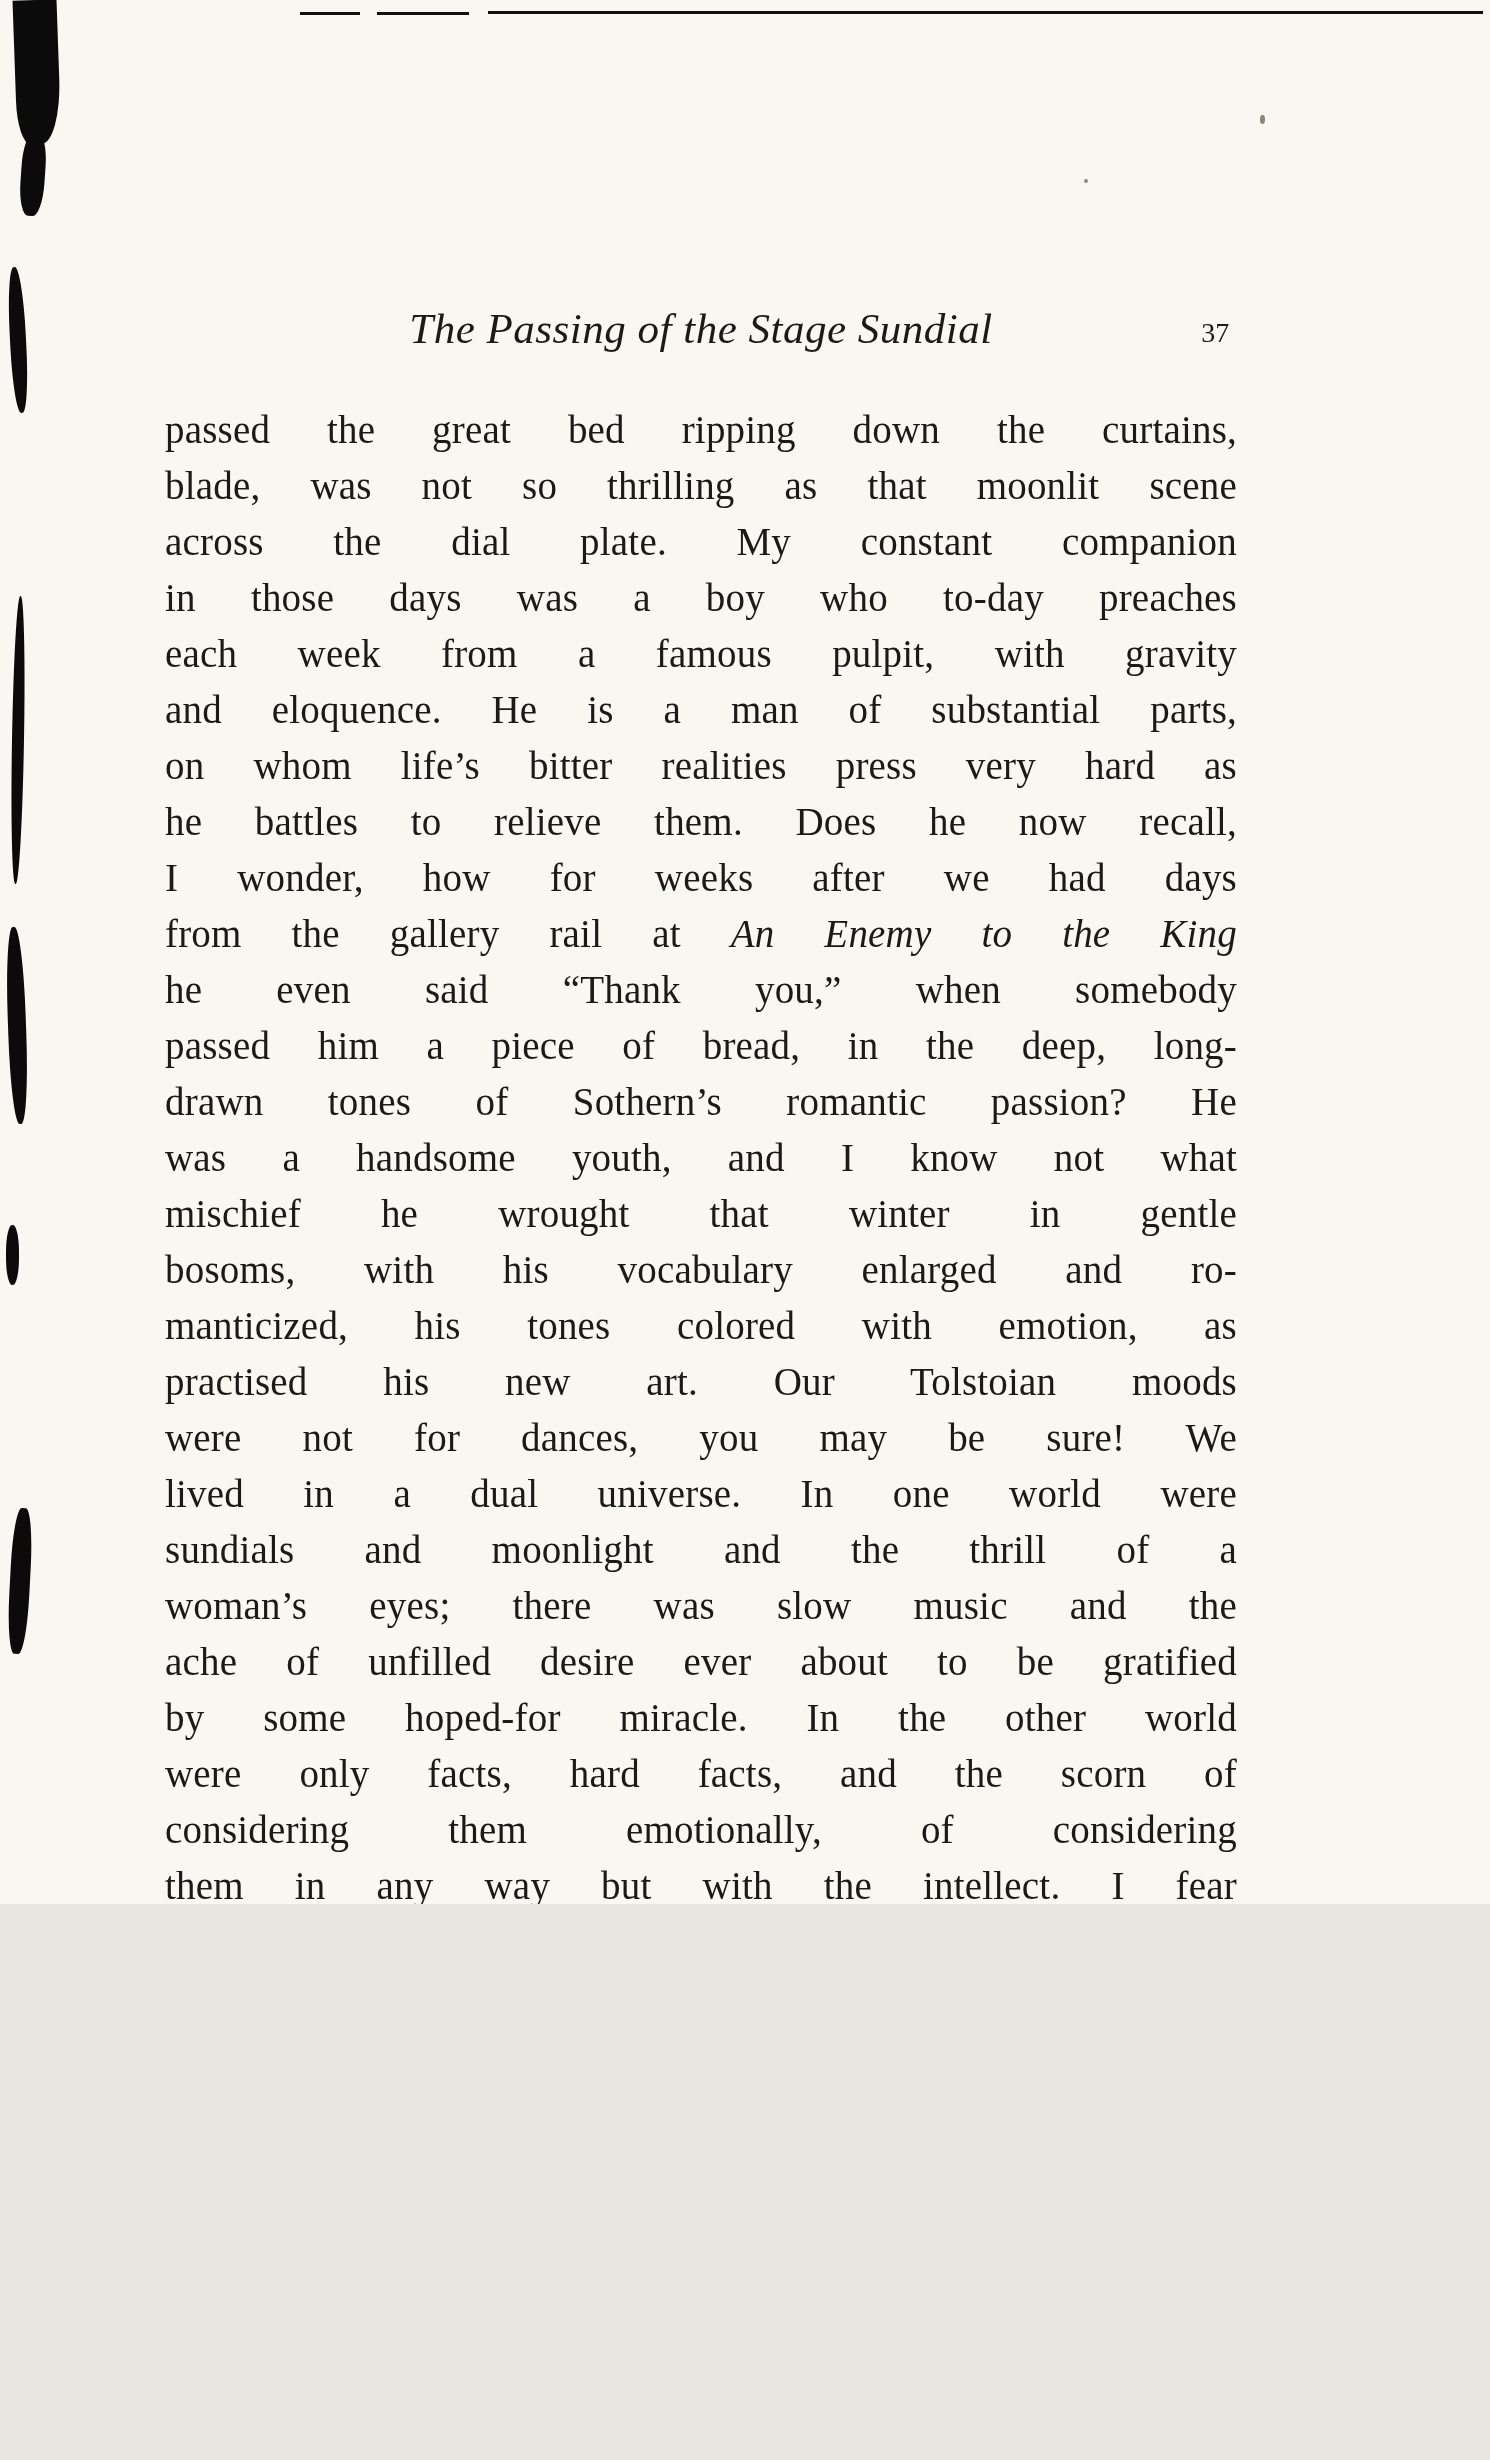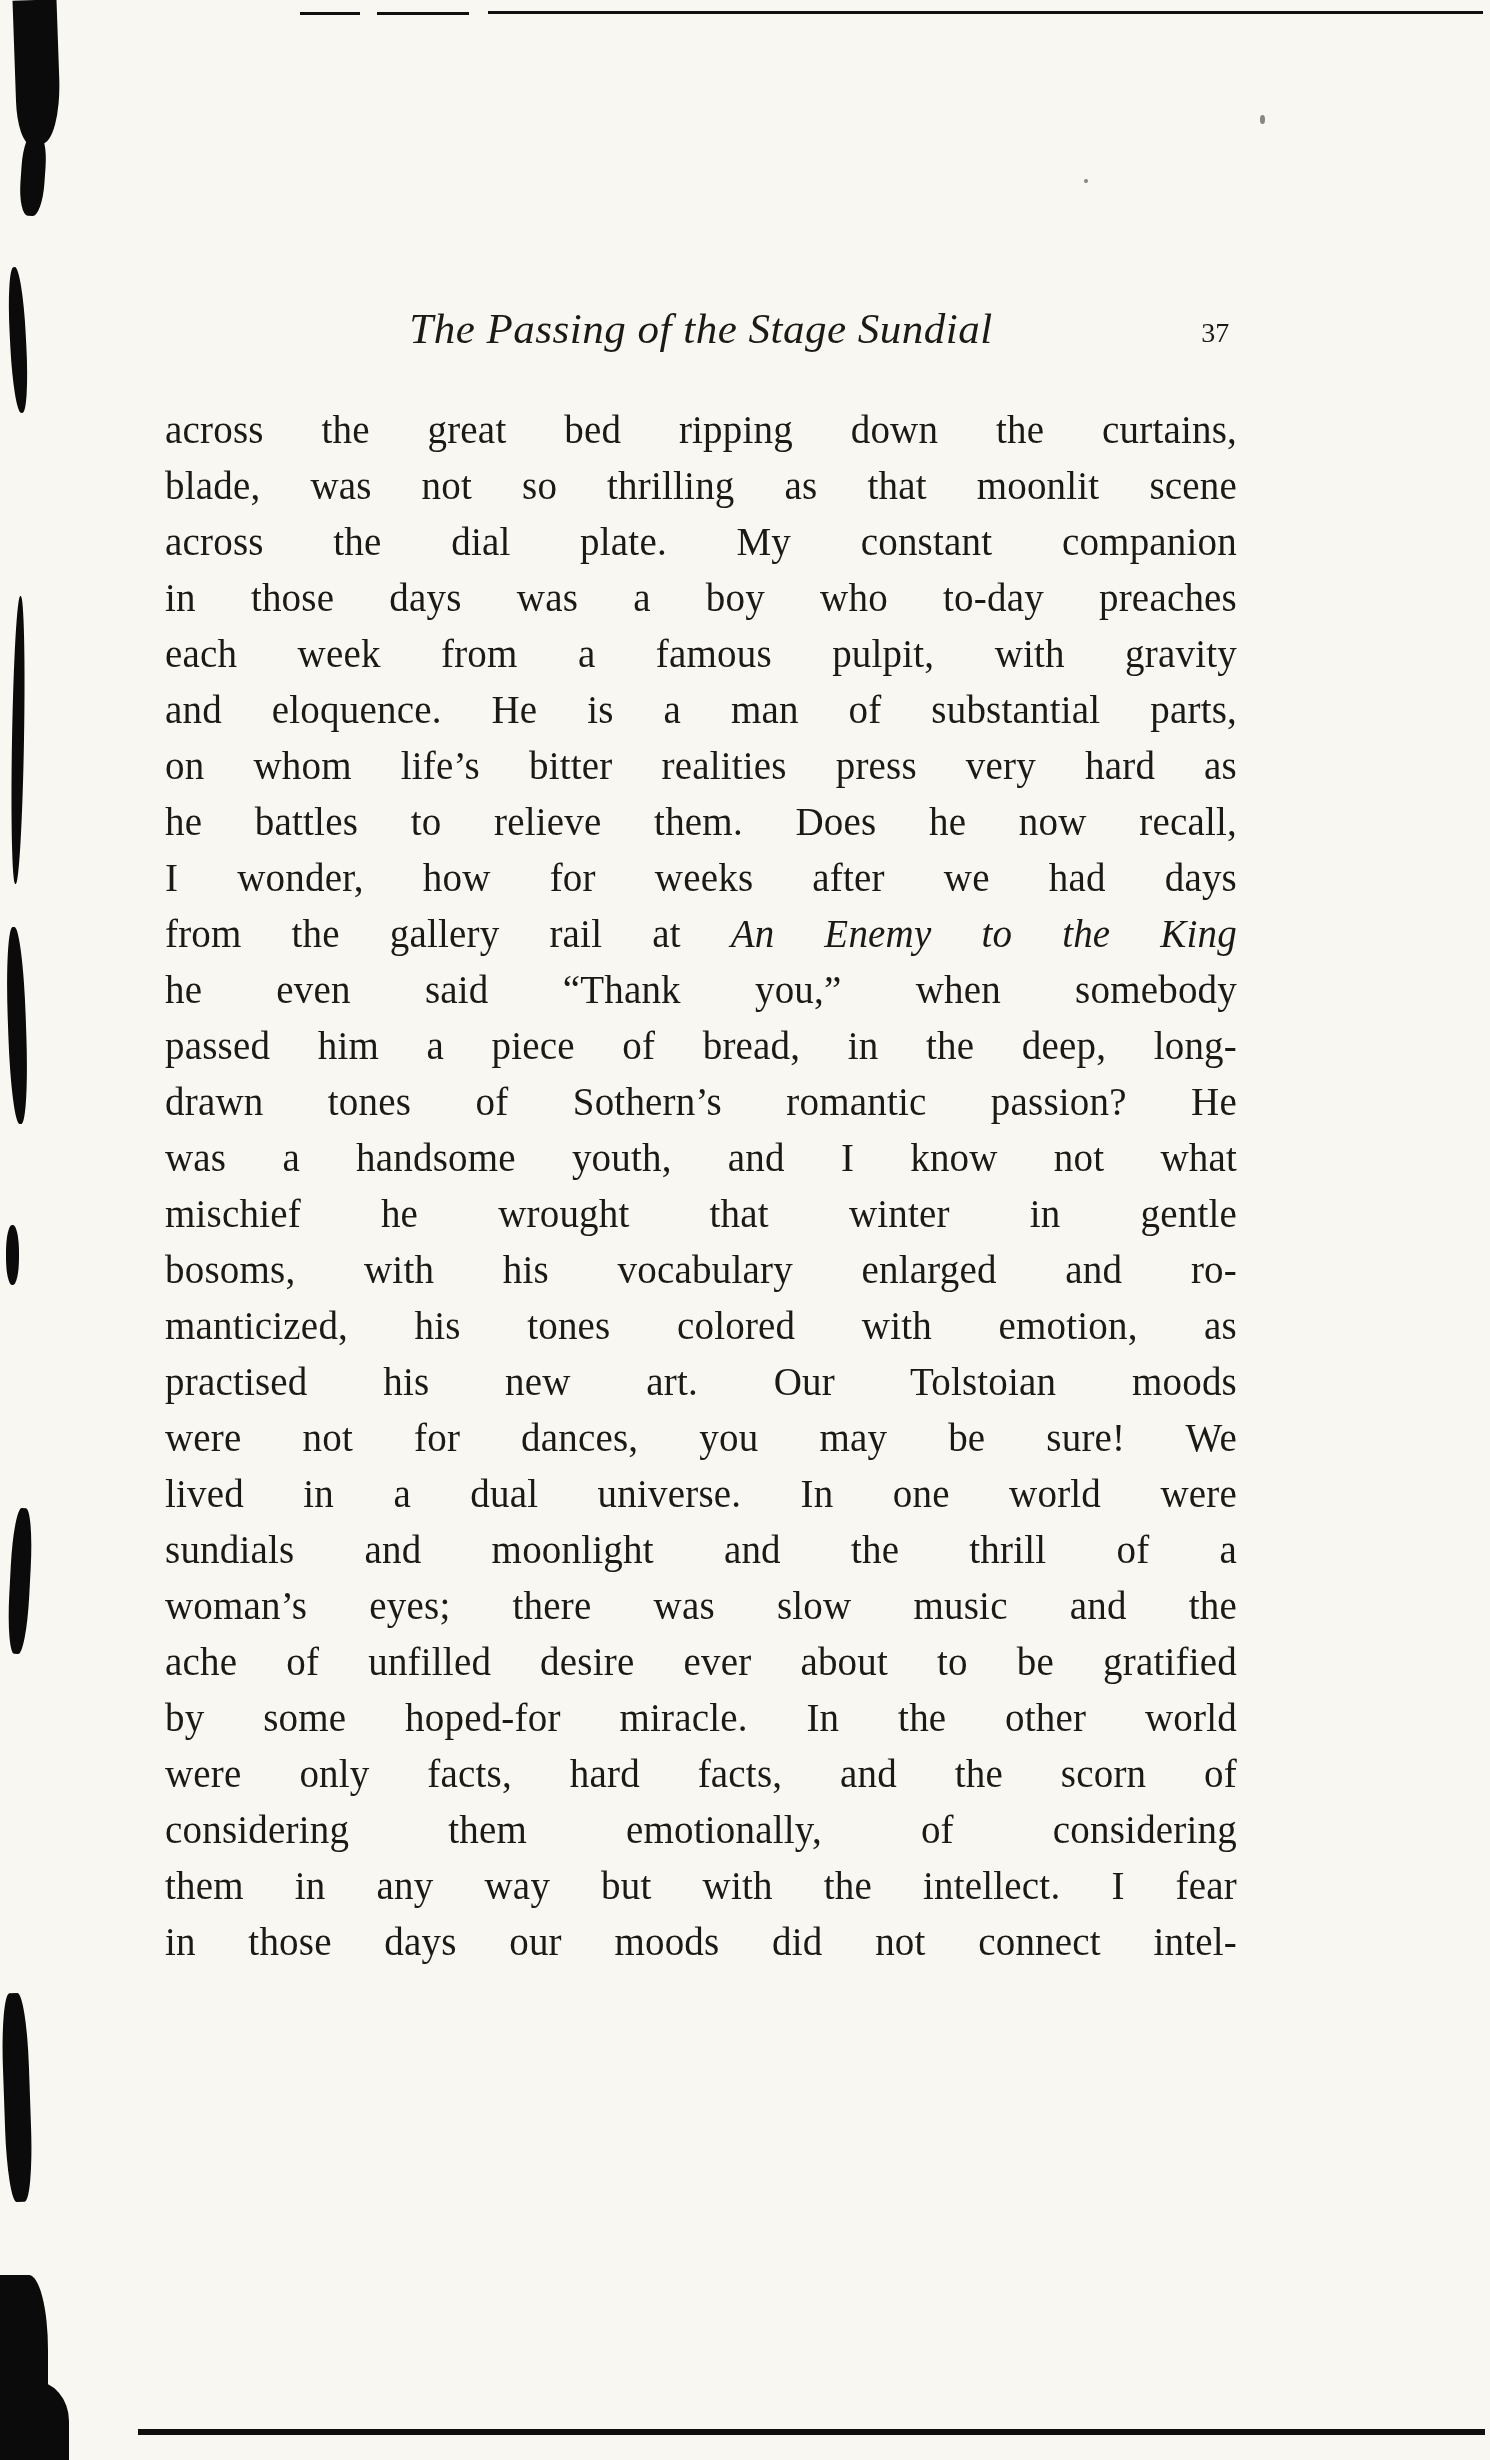--- a/index.html
+++ b/index.html
@@ -1,18 +1,18 @@
 <!DOCTYPE html>
 <html><head>
 <meta charset="utf-8">
 <style>
   html,body{margin:0;padding:0;background:#e8e6e0;}
   .page{
     position:relative;
-    width:1491px;height:2460px;
+    width:1491px;height:1904px;
     background:#f9f7f1;
     overflow:hidden;
     font-family:"Liberation Serif","DejaVu Serif",serif;
     color:#1c1a17;
   }
   .content{
     position:absolute;left:165px;top:300px;width:1072px;
   }
   .running-header{position:relative;height:60px;margin-bottom:42px;}
   .running-title{
@@ -77,21 +77,21 @@
   <div class="speck s2"></div>
 
   <div class="content">
 
     <div class="running-header">
       <div class="running-title">The Passing of the Stage Sundial</div>
       <div class="page-number">37</div>
     </div>
 
     <div class="body-text">
-      <div class="line">across the great bed ripping down the curtains,</div>
+      <div class="line">passed the great bed ripping down the curtains,</div>
       <div class="line">blade, was not so thrilling as that moonlit scene</div>
       <div class="line">across the dial plate. My constant companion</div>
       <div class="line">in those days was a boy who to-day preaches</div>
       <div class="line">each week from a famous pulpit, with gravity</div>
       <div class="line">and eloquence. He is a man of substantial parts,</div>
       <div class="line">on whom life’s bitter realities press very hard as</div>
       <div class="line">he battles to relieve them. Does he now recall,</div>
       <div class="line">I wonder, how for weeks after we had days</div>
       <div class="line">
         <span>from the gallery rail at</span>

